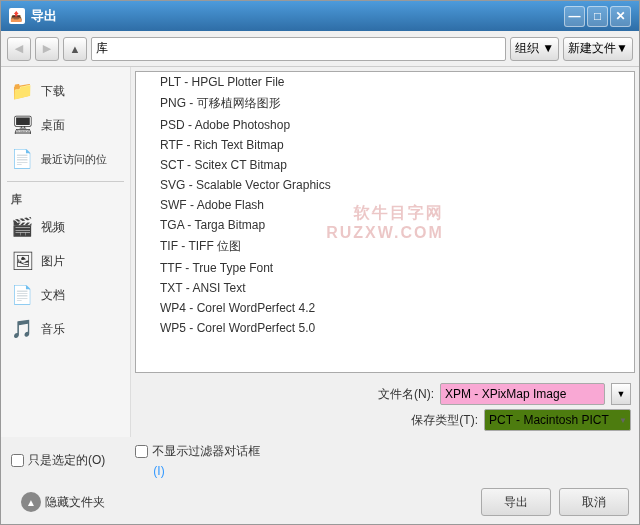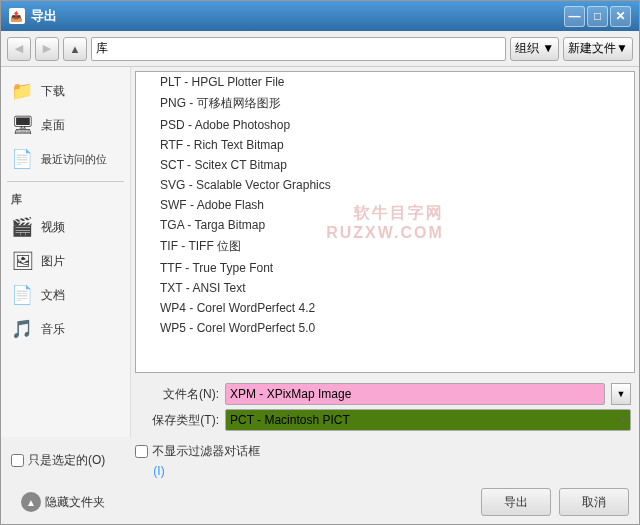--- a/index.html
+++ b/index.html
@@ -198,20 +198,21 @@
       letter-spacing: 2px;
       text-align: right;
     }
 
     .bottom-form {
       padding: 6px 8px;
       background: #f0f0f0;
       display: flex;
       flex-direction: column;
       gap: 4px;
+      align-items: flex-end;
     }
 
     .form-row {
       display: flex;
       align-items: center;
       gap: 6px;
     }
 
     .form-label {
       font-size: 12px;

